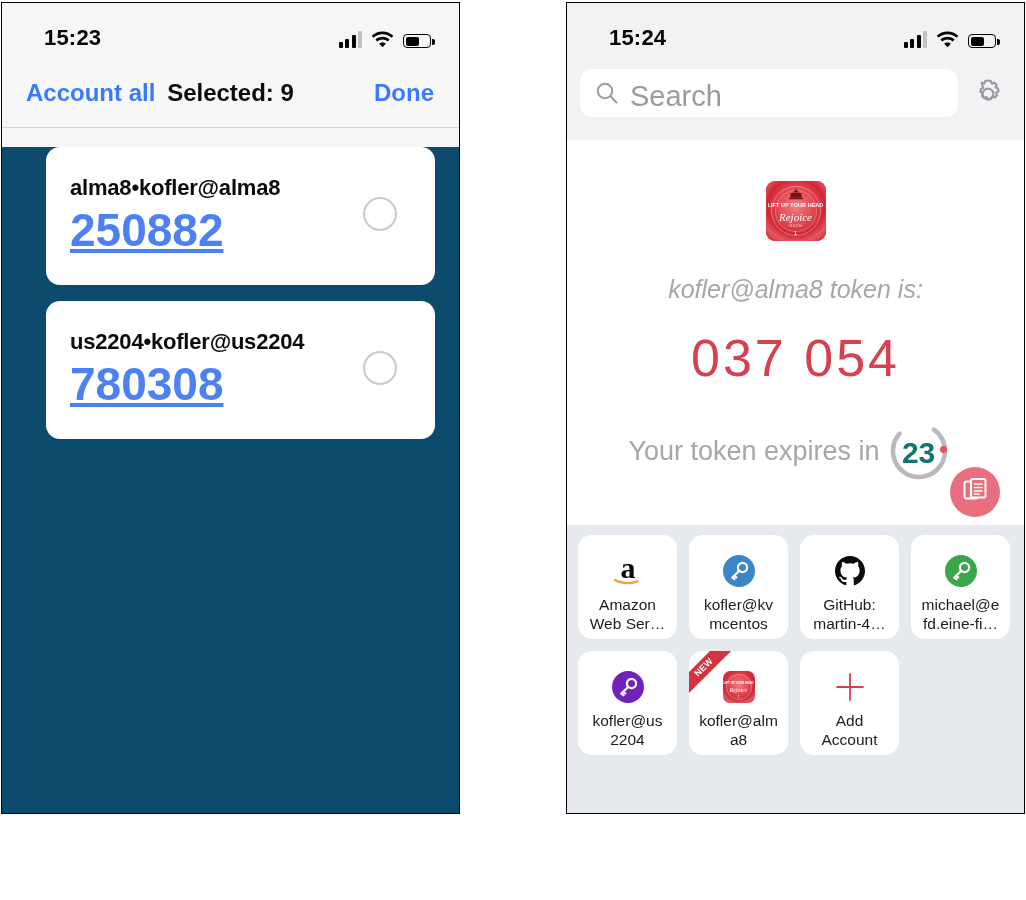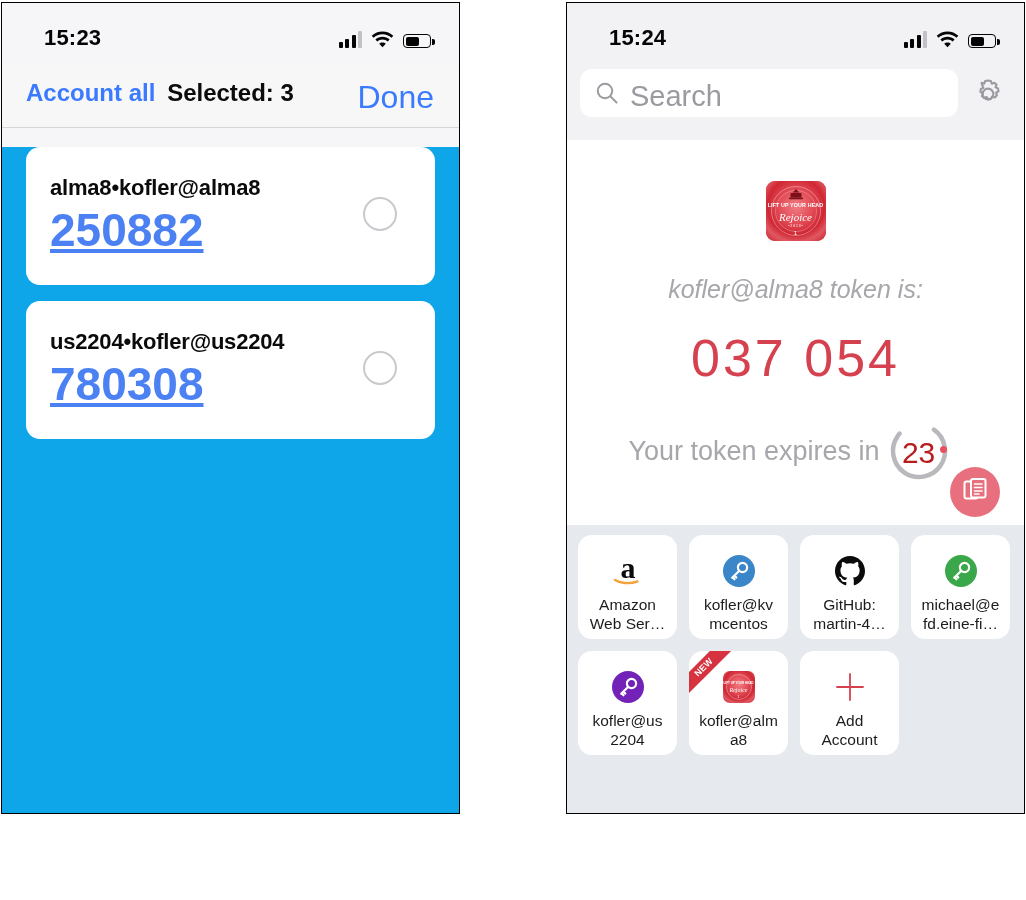--- a/index.html
+++ b/index.html
@@ -24,23 +24,23 @@
   .wifi{position:relative;width:23px;height:17px;}
   .wifi svg{display:block;}
   .battery{position:relative;width:28px;height:14px;border:1.6px solid #050505;border-radius:4px;box-sizing:border-box;}
   .battery::after{content:"";position:absolute;right:-4.5px;top:4px;width:2.5px;height:6px;background:#050505;border-radius:0 2px 2px 0;}
   .battery-fill{position:absolute;left:1.5px;top:1.5px;bottom:1.5px;width:13px;background:#050505;border-radius:2px;}
 
   
   .edit-bar{position:relative;height:62px;border-bottom:1px solid #d6d6da;background:#f7f7f8;}
   .edit-selectall{position:absolute;left:24px;top:14px;font-size:24px;font-weight:700;color:#3a7afe;}
   .edit-count{position:absolute;left:0;right:0;top:14px;text-align:center;font-size:24px;font-weight:700;color:#0b0b0c;}
-  .edit-done{position:absolute;right:25px;top:14px;font-size:32px;font-weight:400;color:#3a7afe;}
-
-  .left-body{position:relative;height:710px;background:#0ea5e9;}
+  .edit-done{position:absolute;right:25px;top:14px;font-size:24px;font-weight:700;color:#3a7afe;}
+
+  .left-body{position:relative;height:710px;background:#0c4a6e;padding-left:20px;}
   .token-card{position:relative;margin:0 24px 16px 24px;background:#fff;border-radius:14px;height:138px;}
   .token-card:first-child{margin-top:19px;}
   .tc-label{position:absolute;left:24px;top:28px;font-size:22px;font-weight:700;color:#0b0b0c;letter-spacing:-0.2px;}
   .tc-code{position:absolute;left:24px;top:56px;font-size:46px;font-weight:700;color:#4b81f3;letter-spacing:0px;text-decoration:underline;}
   .tc-radio{position:absolute;right:38px;top:50px;width:34px;height:34px;border:2px solid #c9c9ce;border-radius:50%;box-sizing:border-box;}
 
   .left-toolbar{position:relative;height:60px;background:#f7f7f8;}
   .trash-btn{position:absolute;right:26px;top:10px;width:40px;height:42px;}
 
   .home-area{position:relative;height:62px;background:#f7f7f8;}
@@ -66,21 +66,21 @@
   .bl-t3{position:absolute;left:0;right:0;top:44px;text-align:center;font-size:3.4px;color:#fff;line-height:1;}
   .bl-t4{position:absolute;left:0;right:0;top:49px;text-align:center;font-size:6px;color:#fff;line-height:1;}
 
   .token-owner{position:absolute;left:0;right:0;top:135px;text-align:center;font-size:25px;color:#a6a6ab;font-style:italic;}
   .token-digits{position:absolute;left:0;right:0;top:188px;text-align:center;font-size:52px;color:#d6414f;letter-spacing:3px;font-weight:400;}
 
   .expire-row{position:absolute;left:0;right:13px;top:280px;display:flex;align-items:center;justify-content:center;}
   .expire-text{font-size:27px;color:#a6a6ab;}
   .timer{position:relative;width:62px;height:62px;margin-left:8px;}
   .timer svg{position:absolute;left:0;top:0;}
-  .timer-num{position:absolute;left:0;right:0;top:16px;text-align:center;font-size:30px;font-weight:400;color:#b91c1c;}
+  .timer-num{position:absolute;left:0;right:0;top:16px;text-align:center;font-size:30px;font-weight:700;color:#0f766e;}
   .timer-dot{position:absolute;right:3px;top:26px;width:7px;height:7px;border-radius:50%;background:#e8505f;}
 
   .copy-fab{position:absolute;right:24px;bottom:8px;width:50px;height:50px;border-radius:50%;background:#e8707e;display:flex;align-items:center;justify-content:center;}
 
   
   .app-grid{position:relative;height:312px;background:#e6e9ed;padding:10px 11px 0 11px;box-sizing:border-box;}
   .grid-row{display:flex;gap:12px;margin-bottom:12px;}
   .app-tile{position:relative;width:99px;height:104px;background:#fff;border-radius:14px;overflow:hidden;flex:0 0 auto;}
   .tile-icon{position:absolute;left:0;right:0;top:16px;height:40px;display:flex;align-items:center;justify-content:center;}
   .tile-label{position:absolute;left:3px;right:3px;top:60px;text-align:center;font-size:15.5px;line-height:19px;color:#1c1c1e;}
@@ -113,21 +113,21 @@
             </svg>
         </div>
         <div class="battery">
             <div class="battery-fill"></div>
           </div>
       </div>
     </div>
 
     <div class="edit-bar">
       <div class="edit-selectall">Account all</div>
-      <div class="edit-count">Selected: 3</div>
+      <div class="edit-count">Selected: 9</div>
       <div class="edit-done">Done</div>
     </div>
 
     <div class="left-body">
 
       <div class="token-card">
         <div class="tc-label">alma8•kofler@alma8</div>
         <div class="tc-code">250882</div>
         <div class="tc-radio"></div>
       </div>

